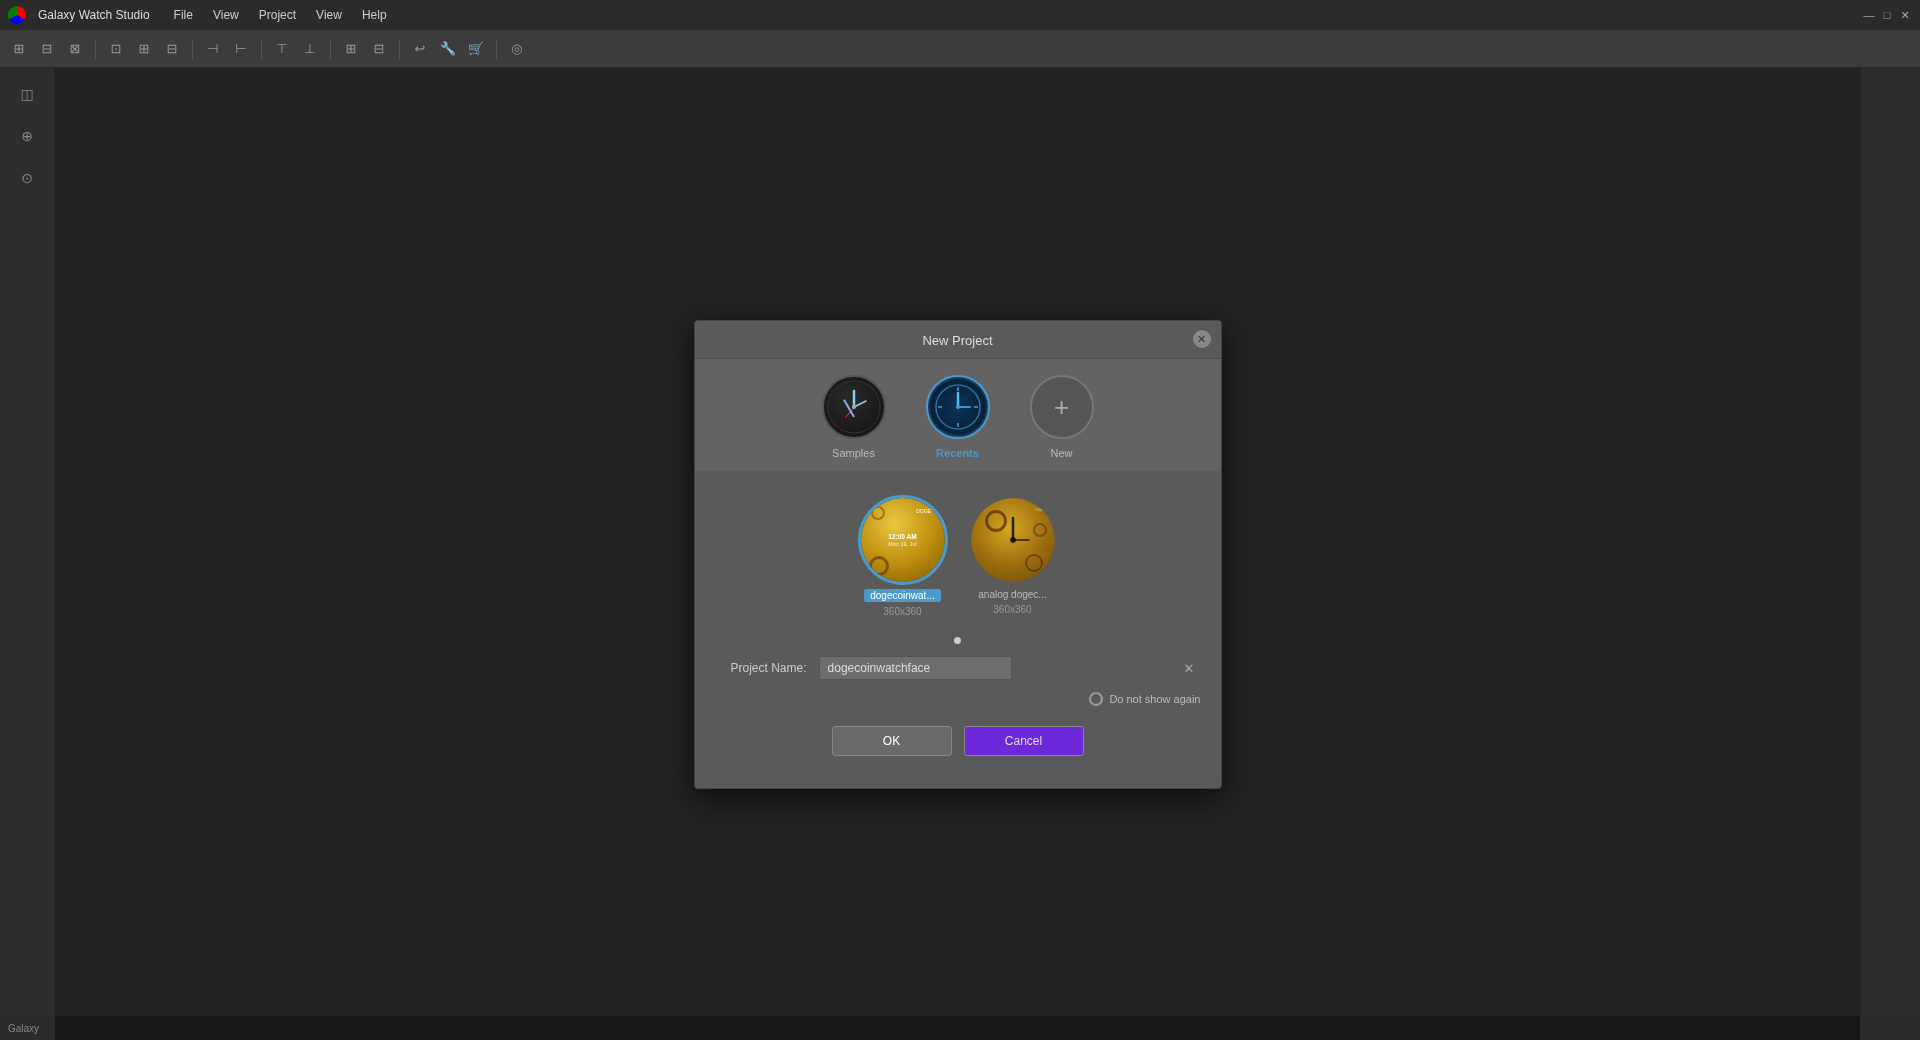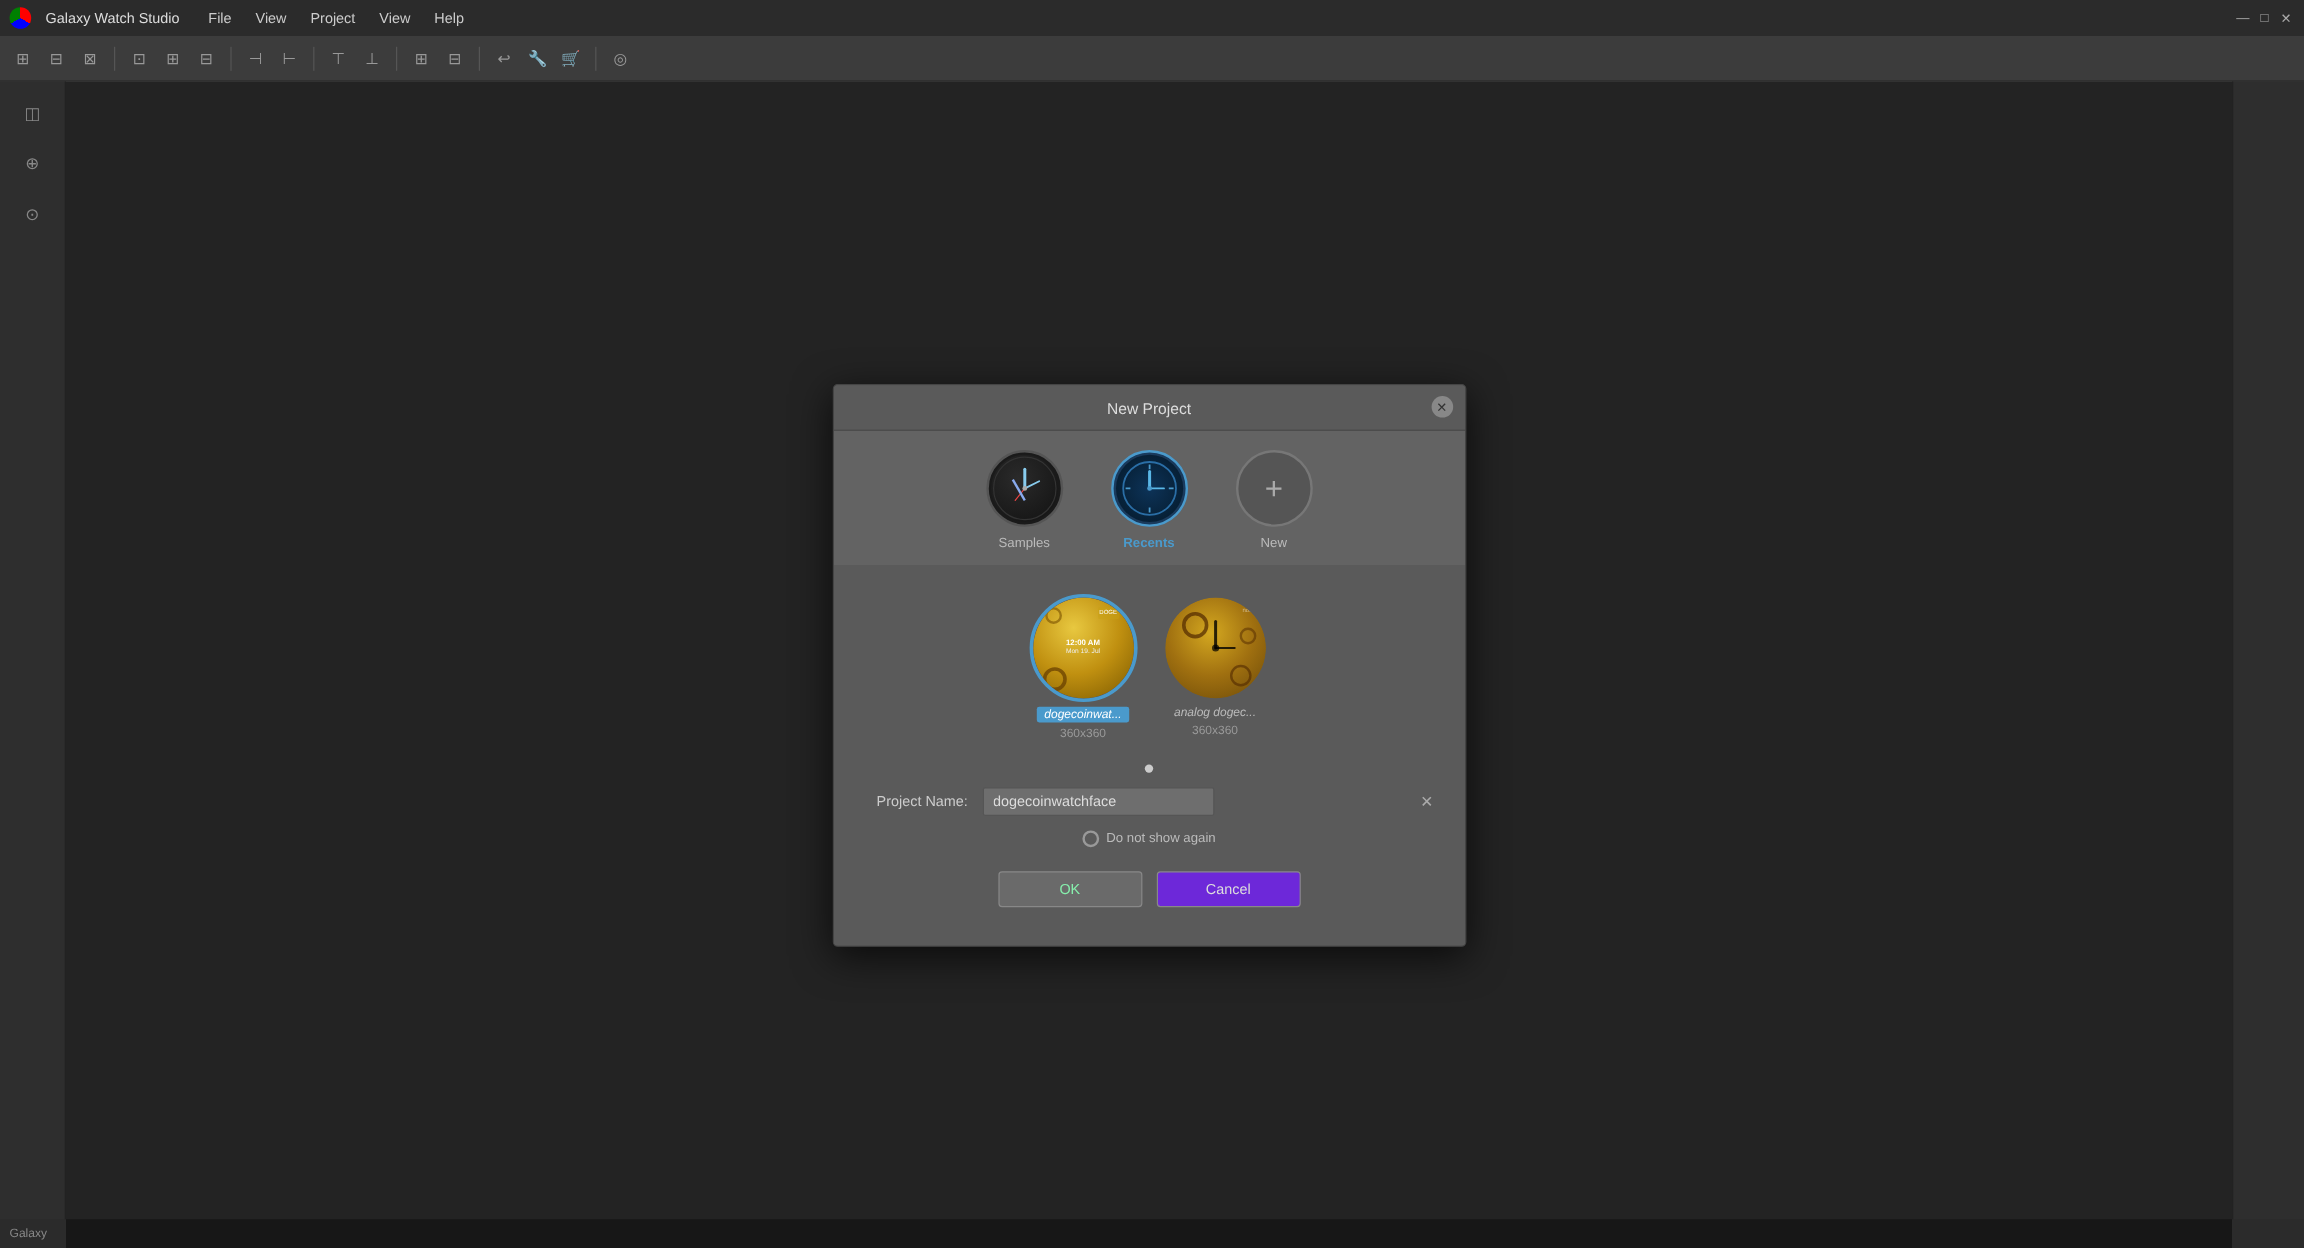--- a/index.html
+++ b/index.html
@@ -296,21 +296,20 @@
     }
 
     .watch-name {
       font-size: 10px;
       color: #bbb;
       max-width: 90px;
       text-align: center;
       white-space: nowrap;
       overflow: hidden;
       text-overflow: ellipsis;
-      font-style: italic;
     }
     .watch-name.selected-label {
       background: #4a9acc;
       color: white;
       padding: 1px 6px;
       border-radius: 2px;
     }
     .watch-size {
       font-size: 10px;
       color: #999;
@@ -366,21 +365,21 @@
       transform: translateY(-50%);
       color: #aaa;
       cursor: pointer;
       font-size: 13px;
     }
 
     
     .checkbox-row {
       display: flex;
       align-items: center;
-      justify-content: center;
+      justify-content: flex-end;
       gap: 6px;
       margin-bottom: 8px;
     }
     .checkbox-circle {
       width: 14px;
       height: 14px;
       border-radius: 50%;
       border: 2px solid #999;
       background: transparent;
       cursor: pointer;
@@ -400,21 +399,21 @@
     .btn {
       width: 120px;
       height: 30px;
       border: none;
       border-radius: 3px;
       font-size: 12px;
       cursor: pointer;
     }
     .btn-ok {
       background: #6a6a6a;
-      color: #86efac;
+      color: #ffffff;
       border: 1px solid #888;
     }
     .btn-cancel {
       background: #6d28d9;
       color: #ddd;
       border: 1px solid #888;
     }
 
     
     .clock-svg {

